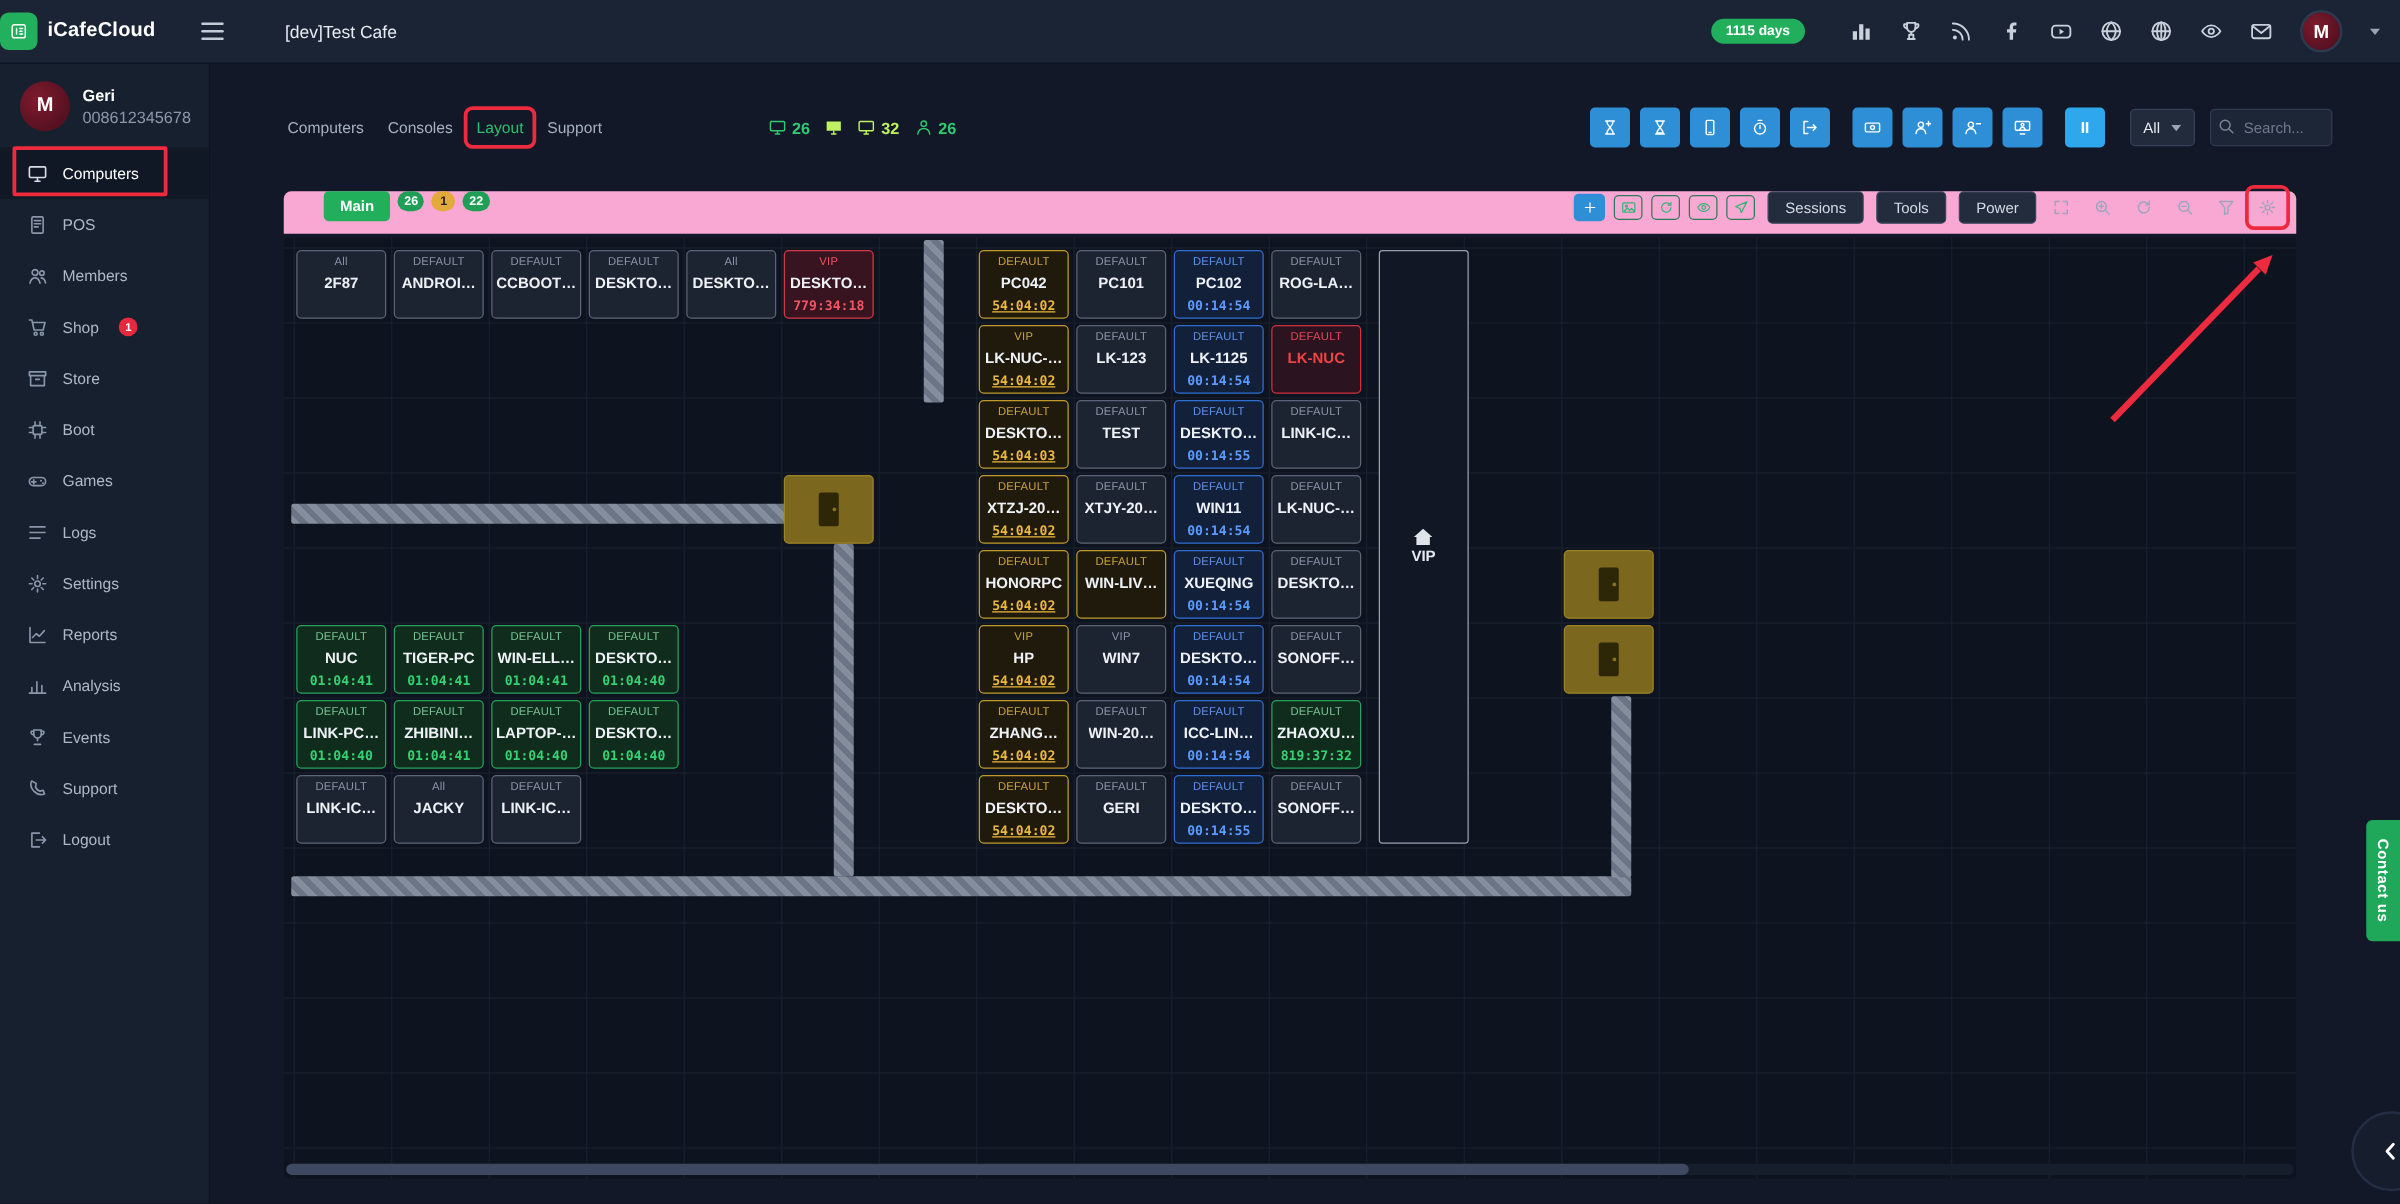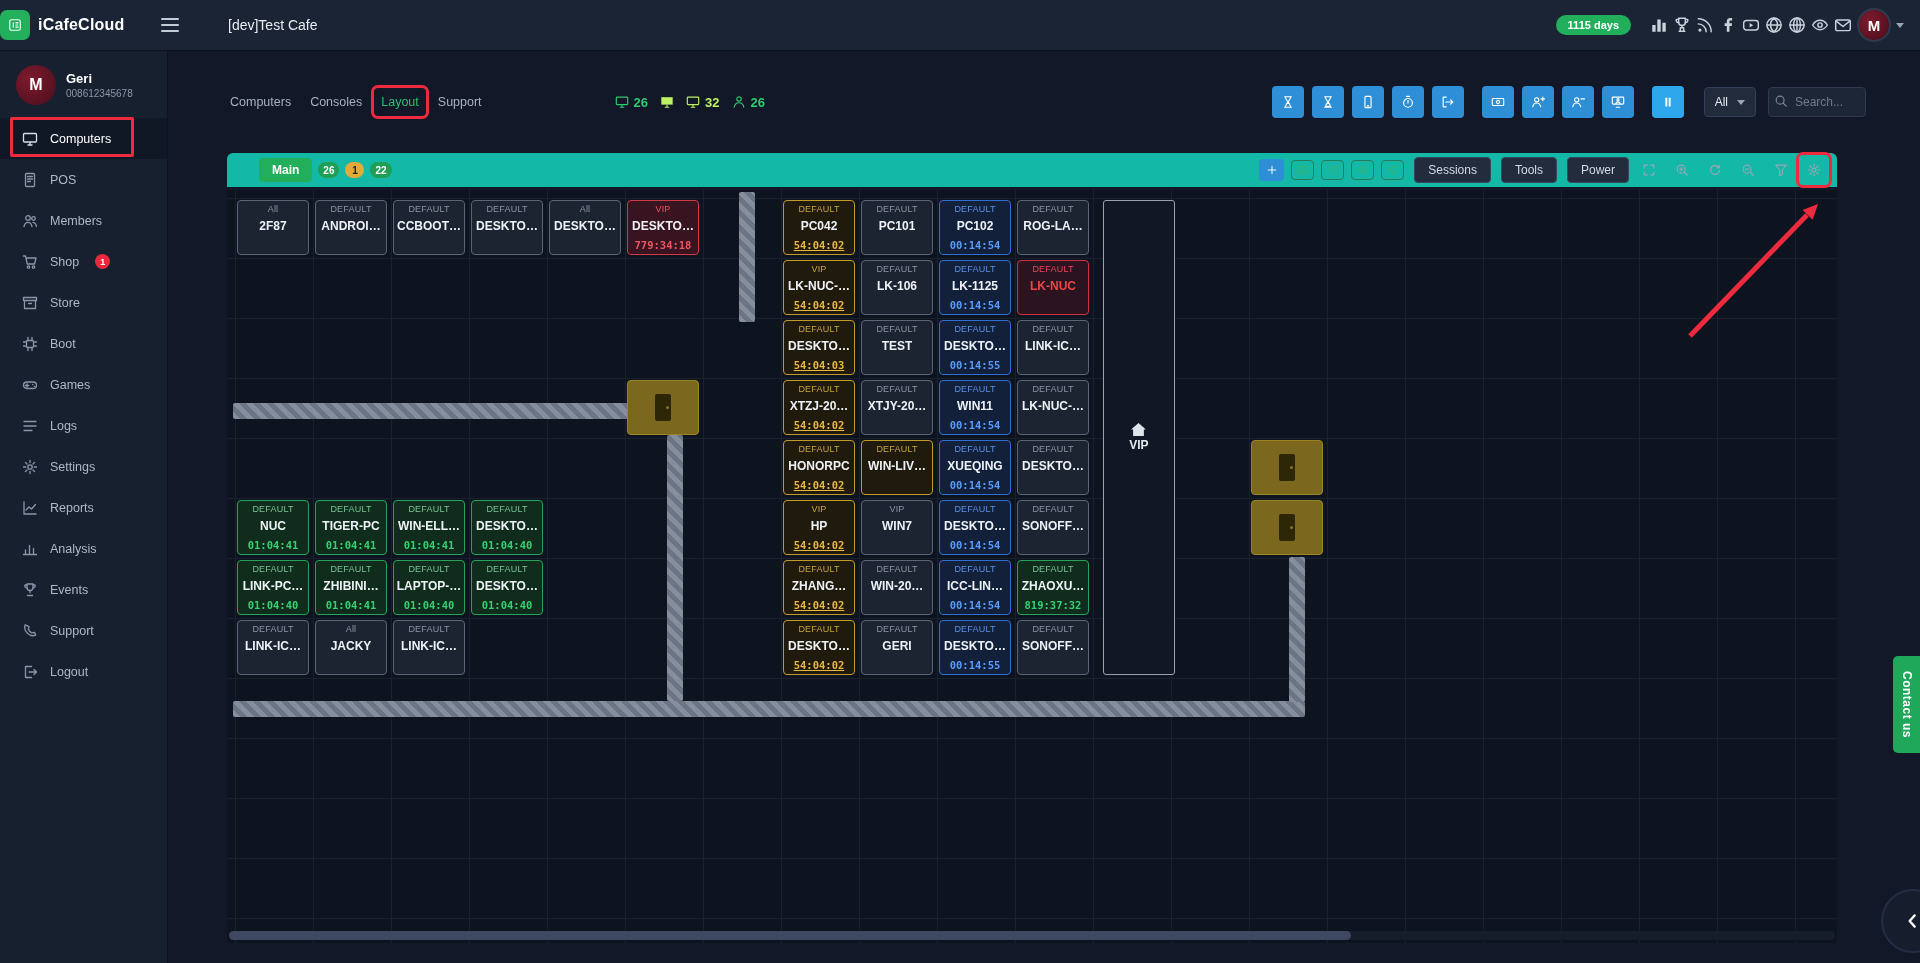--- a/index.html
+++ b/index.html
@@ -12,32 +12,32 @@
   svg.ic.s14 { width:14px; height:14px; } svg.ic.s18 { width:18px; height:18px; } svg.ic.s12 { width:12px; height:12px; }
 
   
   .topbar { position:absolute; top:0; left:0; width:100%; height:51px; background:#1a2434; border-bottom:1px solid #0c1220; display:flex; align-items:center; z-index:20; }
   .brand { display:flex; align-items:center; gap:8px; padding-left:0; width:148px; }
   .brand-icon { width:30px; height:30px; border-radius:7px; background:#23b05c; display:flex; align-items:center; justify-content:center; color:#fff; }
   .brand-name { font-size:16px; font-weight:700; color:#ffffff; letter-spacing:.2px; }
   .hamburger { margin-left:6px; background:none; border:none; cursor:pointer; display:flex; flex-direction:column; gap:4px; padding:7px; }
   .hamburger span { width:18px; height:2px; background:#c3cbd8; border-radius:1px; }
   .cafe-name { margin-left:42px; font-size:14px; color:#e8edf4; }
-  .header-right { margin-left:auto; display:flex; align-items:center; gap:5px; padding-right:16px; }
+  .header-right { margin-left:auto; display:flex; align-items:center; gap:22px; padding-right:16px; }
   .days-badge { background:#22af5b; color:#fff; font-size:11px; font-weight:700; padding:4px 12px; border-radius:12px; margin-right:14px; cursor:pointer; }
   .hicon { background:none; border:none; color:#c9d1dd; cursor:pointer; display:flex; align-items:center; }
   .avatar { width:34px; height:34px; border-radius:50%; background:radial-gradient(circle at 35% 35%, #7e1b2e, #470d1b); color:#fff; font-weight:700; font-size:15px; display:flex; align-items:center; justify-content:center; border:2px solid #2c3a4f; cursor:pointer; }
   .chev { width:0; height:0; border-left:4px solid transparent; border-right:4px solid transparent; border-top:5px solid #9aa4b5; cursor:pointer; }
 
   
   .sidebar { position:absolute; top:51px; left:0; width:168px; bottom:0; background:#16202f; border-right:1px solid #0d1420; z-index:15; }
   .user-card { display:flex; align-items:center; gap:10px; padding:14px 8px 13px 16px; }
   .user-avatar { width:40px; height:40px; border-radius:50%; background:radial-gradient(circle at 35% 35%, #7e1b2e, #470d1b); color:#fff; font-weight:700; font-size:16px; display:flex; align-items:center; justify-content:center; flex:none; }
   .user-name { font-size:13px; font-weight:700; color:#fff; }
-  .user-id { font-size:10px; color:#8d97a8; margin-top:2px; }
+  .user-id { font-size:13px; color:#8d97a8; margin-top:2px; }
   .nav-item { display:flex; align-items:center; gap:12px; height:41px; padding-left:22px; color:#aeb8c6; font-size:12.5px; cursor:pointer; }
   .nav-item .nicon { color:#8b96a9; display:flex; }
   .nav-item.active { background:#101826; color:#ffffff; }
   .nav-item.active .nicon { color:#d7dee8; }
   .badge-red { background:#e8293d; color:#fff; min-width:15px; height:15px; border-radius:8px; font-size:9px; font-weight:700; display:inline-flex; align-items:center; justify-content:center; padding:0 3px; margin-left:4px; }
 
   
   .main { position:absolute; left:168px; top:51px; right:0; bottom:0; background:#121827; }
   .toolbar { position:absolute; left:57px; top:33px; width:1641px; height:36px; display:flex; align-items:center; }
   .tabs { display:flex; gap:9px; align-items:center; }
@@ -51,21 +51,21 @@
   .tbtn { width:32px; height:32px; border-radius:4px; background:#2e8fd6; border:none; color:#fff; display:flex; align-items:center; justify-content:center; cursor:pointer; }
   .tbtn.bright { background:#2ea7ec; }
   .gap-l { margin-left:10px; }
   .selectbox { height:30px; background:#222b3b; border:1px solid #34405a; border-radius:4px; color:#e6ebf2; font-size:12px; display:flex; align-items:center; gap:9px; padding:0 10px; cursor:pointer; margin-left:12px; }
   .searchbox { position:relative; margin-left:4px; }
   .searchbox .mag { position:absolute; left:6px; top:7px; color:#7c8798; pointer-events:none; }
   .searchbox input { width:98px; height:30px; background:#1d2636; border:1px solid #2f3a50; border-radius:4px; color:#dfe5ee; font-size:12px; padding:0 8px 0 26px; outline:none; }
   .searchbox input::placeholder { color:#6f7a8c; }
 
   
-  .canvas-head { position:absolute; left:59px; top:102px; width:1610px; height:34px; background:#14b8a6; border-radius:6px 6px 0 0; display:flex; align-items:center; padding:0 10px 0 32px; }
+  .canvas-head { position:absolute; left:59px; top:102px; width:1610px; height:34px; background:#f9a8d4; border-radius:6px 6px 0 0; display:flex; align-items:flex-start; padding:0 10px 0 32px; }
   .zone-btn { background:#22af5b; color:#fff; border:none; border-radius:4px; font-size:12px; font-weight:700; padding:5px 13px; cursor:pointer; }
   .zbadge { min-width:19px; height:16px; border-radius:9px; font-size:10px; font-weight:700; display:inline-flex; align-items:center; justify-content:center; padding:0 5px; margin-left:6px; }
   .zbadge.green { background:#1f9e55; color:#fff; }
   .zbadge.amber { background:#e2a93b; color:#222; }
   .canvas-actions { margin-left:auto; display:flex; align-items:center; gap:7px; }
   .add-btn { width:25px; height:22px; background:#2e8fd6; border:none; border-radius:4px; color:#fff; cursor:pointer; display:flex; align-items:center; justify-content:center; }
   .mini-btn { width:23px; height:20px; background:transparent; border:1px solid #2c7a55; border-radius:4px; color:#35b475; display:flex; align-items:center; justify-content:center; cursor:pointer; }
   .dark-btn { height:26px; background:#222c3d; border:1px solid #3a465e; border-radius:4px; color:#d3dae4; font-size:12px; padding:0 13px; cursor:pointer; margin-left:3px; }
   .ghost-icon { background:none; border:none; color:#9aa5b7; width:26px; height:26px; display:flex; align-items:center; justify-content:center; cursor:pointer; }
   .annotated { outline:3px solid #ee2b3e; outline-offset:2px; border-radius:2px; }
@@ -590,21 +590,21 @@
           <div class="t-name">ROG-LA…</div>
           <div class="t-time"></div>
         </div>
         <div class="tile amber" style="left: 556px; top: 70px;">
           <div class="t-label">VIP</div>
           <div class="t-name">LK-NUC-…</div>
           <div class="t-time">54:04:02</div>
         </div>
         <div class="tile gray" style="left: 634px; top: 70px;">
           <div class="t-label">DEFAULT</div>
-          <div class="t-name">LK-106</div>
+          <div class="t-name">LK-123</div>
           <div class="t-time"></div>
         </div>
         <div class="tile blue" style="left: 712px; top: 70px;">
           <div class="t-label">DEFAULT</div>
           <div class="t-name">LK-1125</div>
           <div class="t-time">00:14:54</div>
         </div>
         <div class="tile alert" style="left: 790px; top: 70px;">
           <div class="t-label">DEFAULT</div>
           <div class="t-name">LK-NUC</div>

